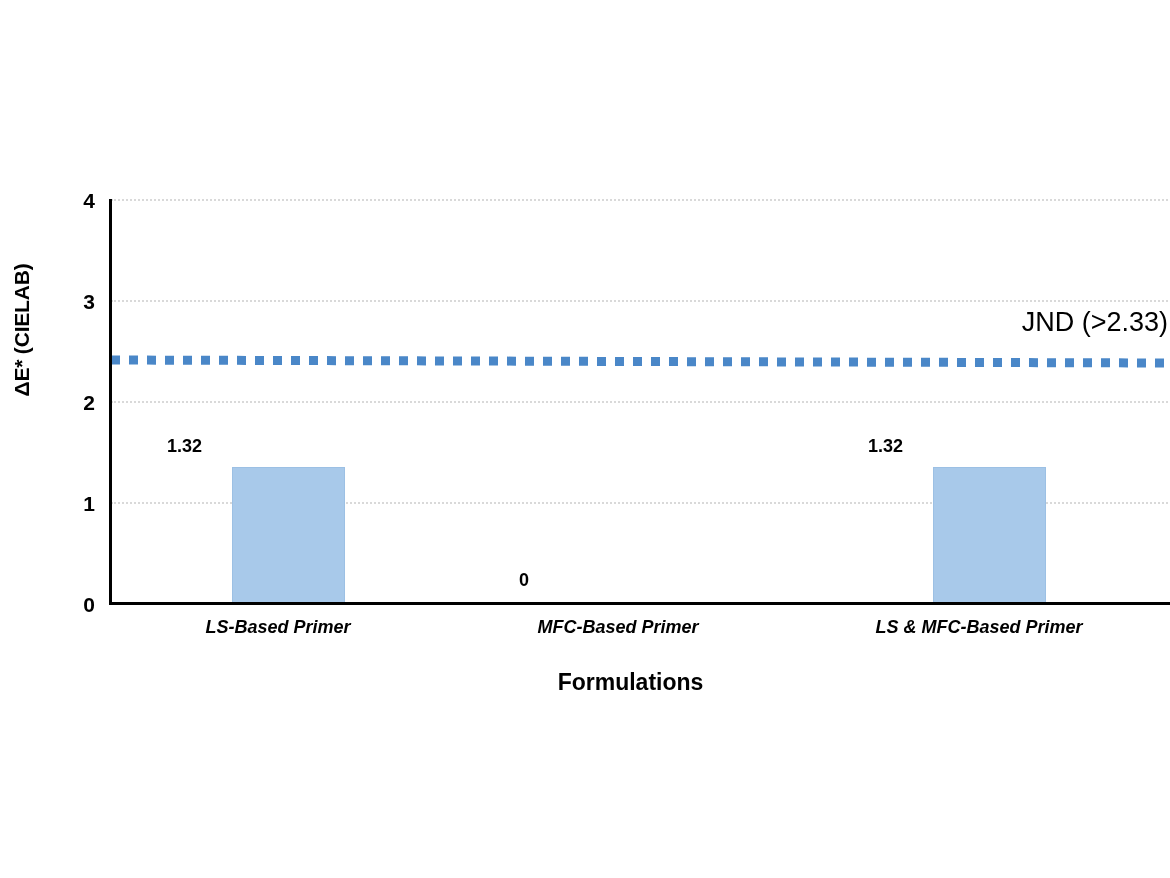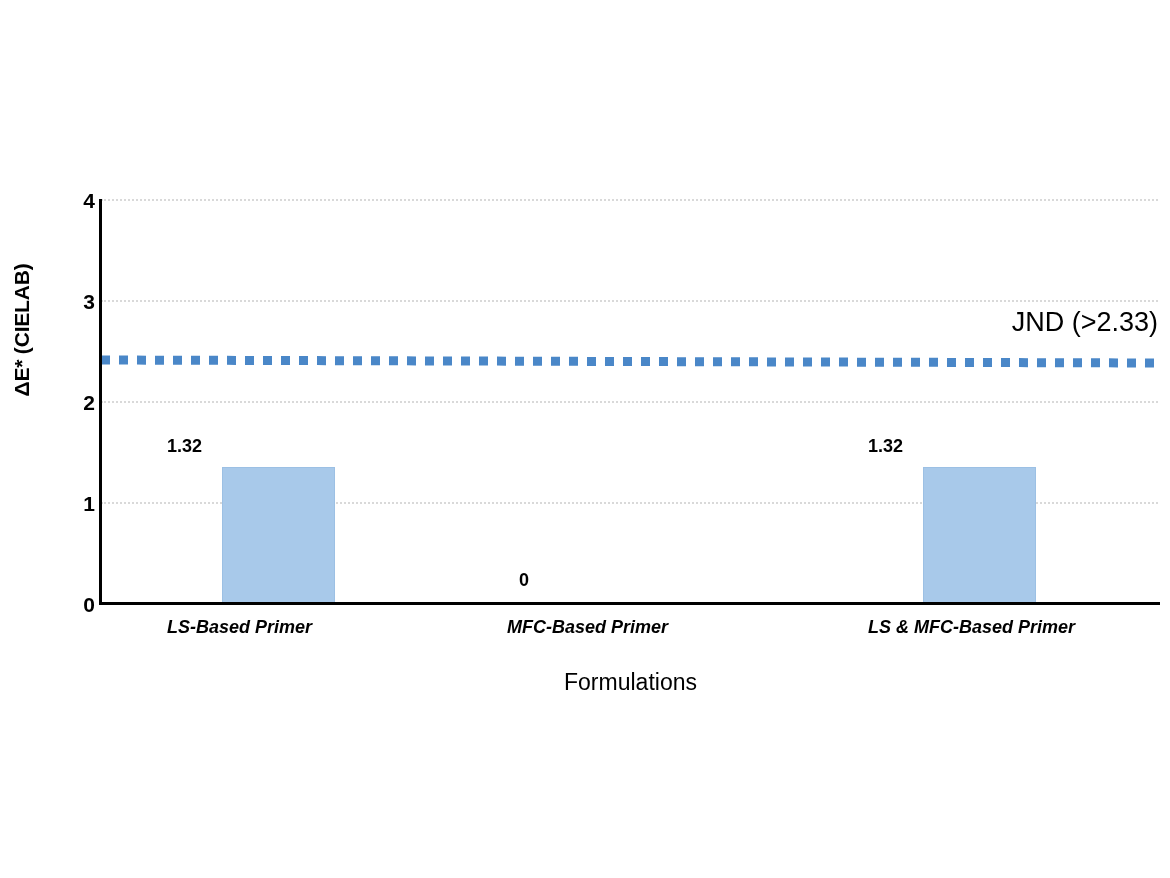--- a/index.html
+++ b/index.html
@@ -35,21 +35,21 @@
     font-weight: bold;
     letter-spacing: -0.2px;
     transform: rotate(-90deg);
     transform-origin: 50% 50%;
     white-space: nowrap;
   }
 
   
   #plot-area {
     position: absolute;
-    left: 101px;
+    left: 111px;
     top: 199px;
     width: 1059px;
     height: 404px;
   }
 
   
   #value-axis-line {
     position: absolute;
     left: -2px;
     top: 0px;
@@ -118,36 +118,37 @@
     font-size: 27px;
     font-weight: 400;
     white-space: nowrap;
     letter-spacing: 0px;
   }
 
   
   .category-label {
     position: absolute;
     top: 618px;
+    text-align: center;
     font-size: 18px;
     font-weight: bold;
     font-style: italic;
     line-height: 1;
     white-space: nowrap;
   }
 
   
   #x-axis-title {
     position: absolute;
     left: 101px;
     top: 671px;
     width: 1059px;
     text-align: center;
     font-size: 23px;
-    font-weight: normal;
+    font-weight: bold;
     line-height: 1;
   }
 </style>
 </head>
 <body>
 
 <div id="figure">
 
   <div id="y-axis-title">ΔE* (CIELAB)</div>
 

